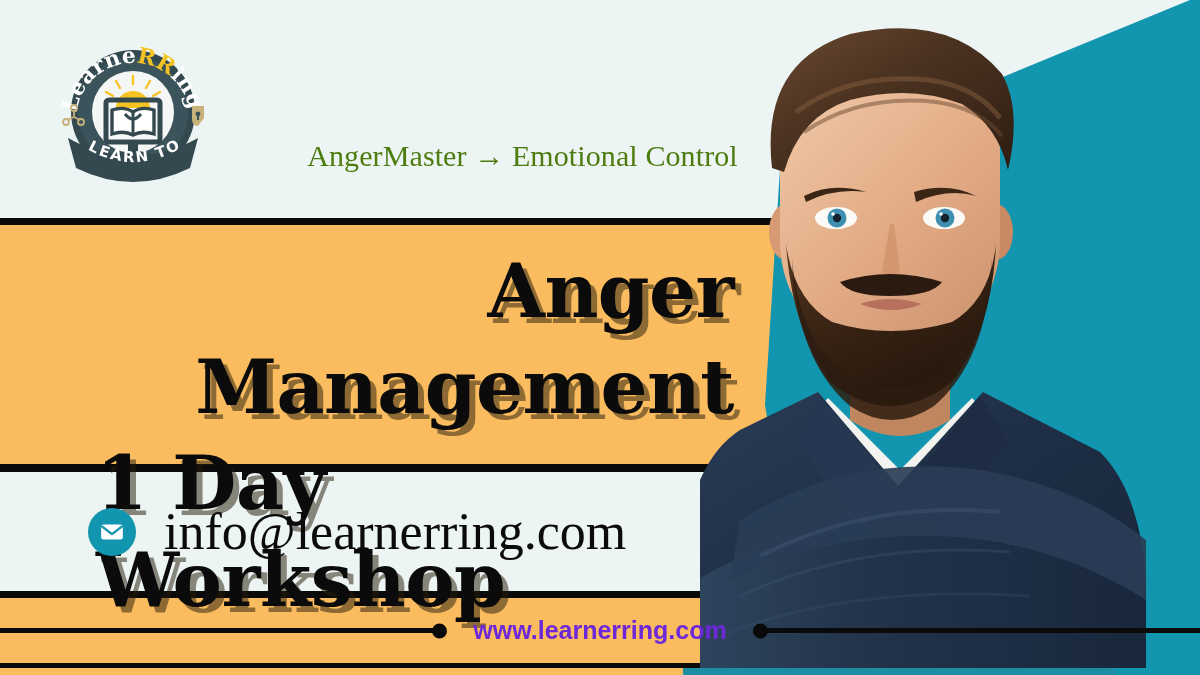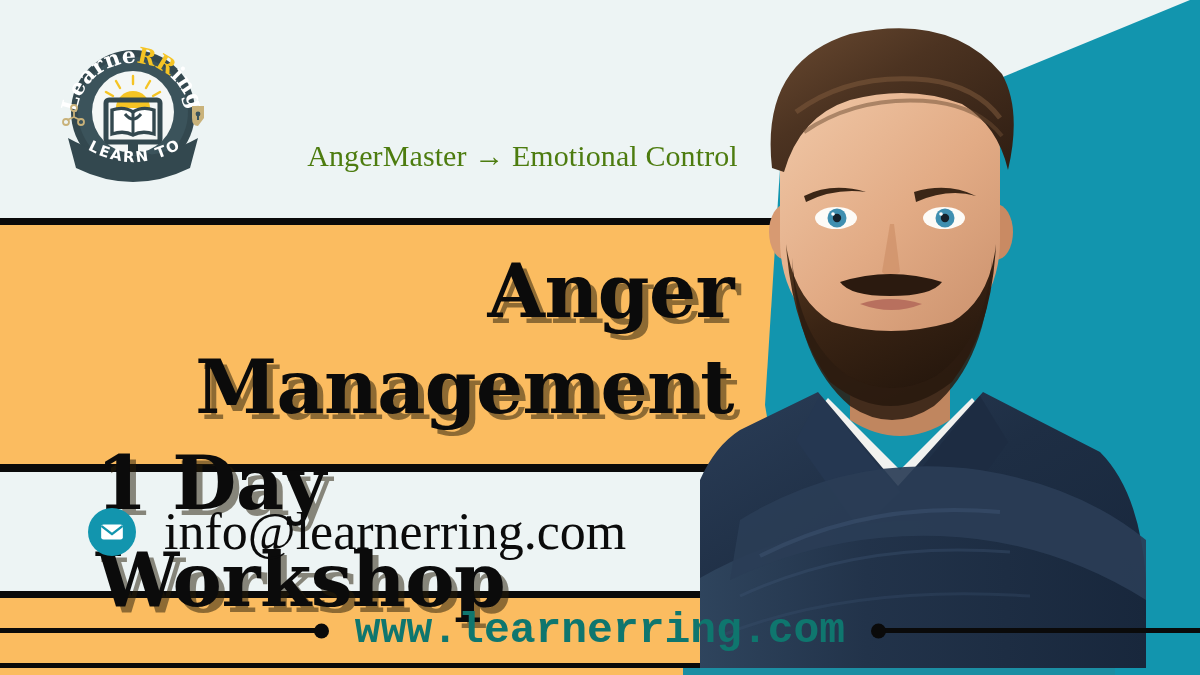--- a/index.html
+++ b/index.html
@@ -171,24 +171,24 @@
     height: 15px;
     border-radius: 50%;
     background: #0a0a0a;
     transform: translateY(-50%);
   }
   .web-lead.left::after  { right: -4px; }
   .web-lead.right::after { left:  -4px; }
   #web-text {
     flex: none;
     padding: 0 30px;
-    color: #0f766e;
-    font-family: Liberation Mono, monospace;
+    color: #6d28d9;
+    font-family: Liberation Sans, sans-serif;
     font-weight: bold;
-    font-size: 43px;
+    font-size: 25px;
     line-height: 1;
     white-space: nowrap;
   }
 </style>
 </head>
 <body>
 
 <div id="banner">
 
   <div class="band band-light" id="band-top"></div>

